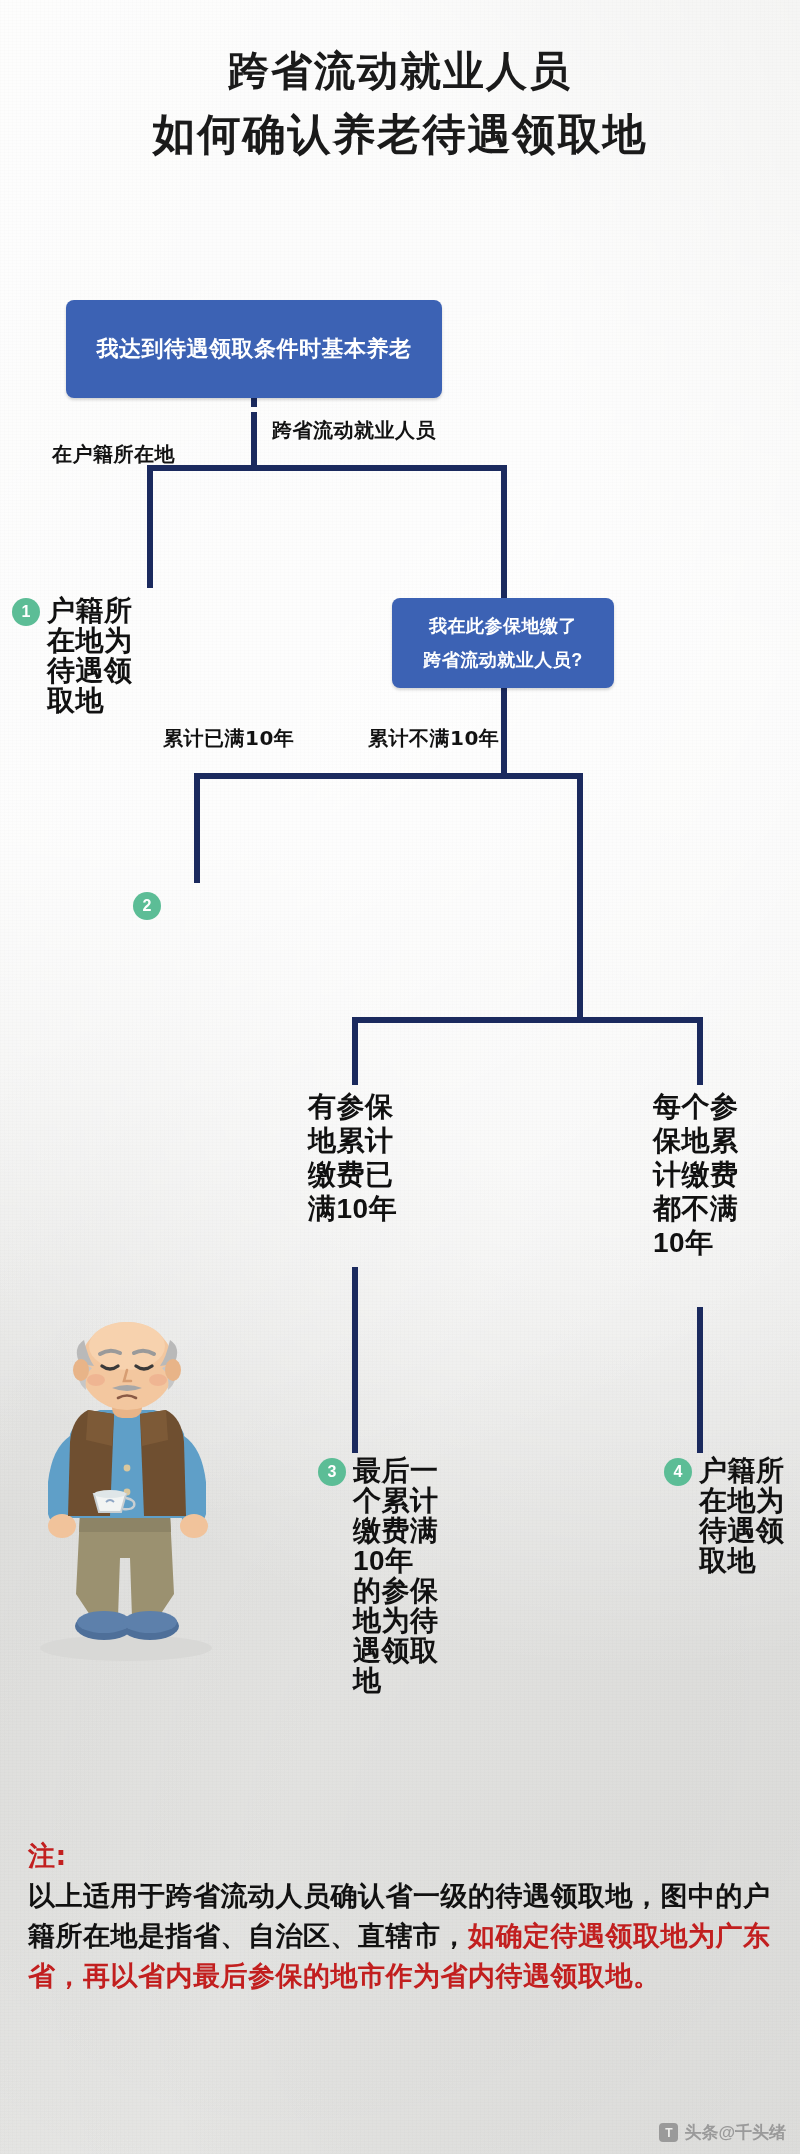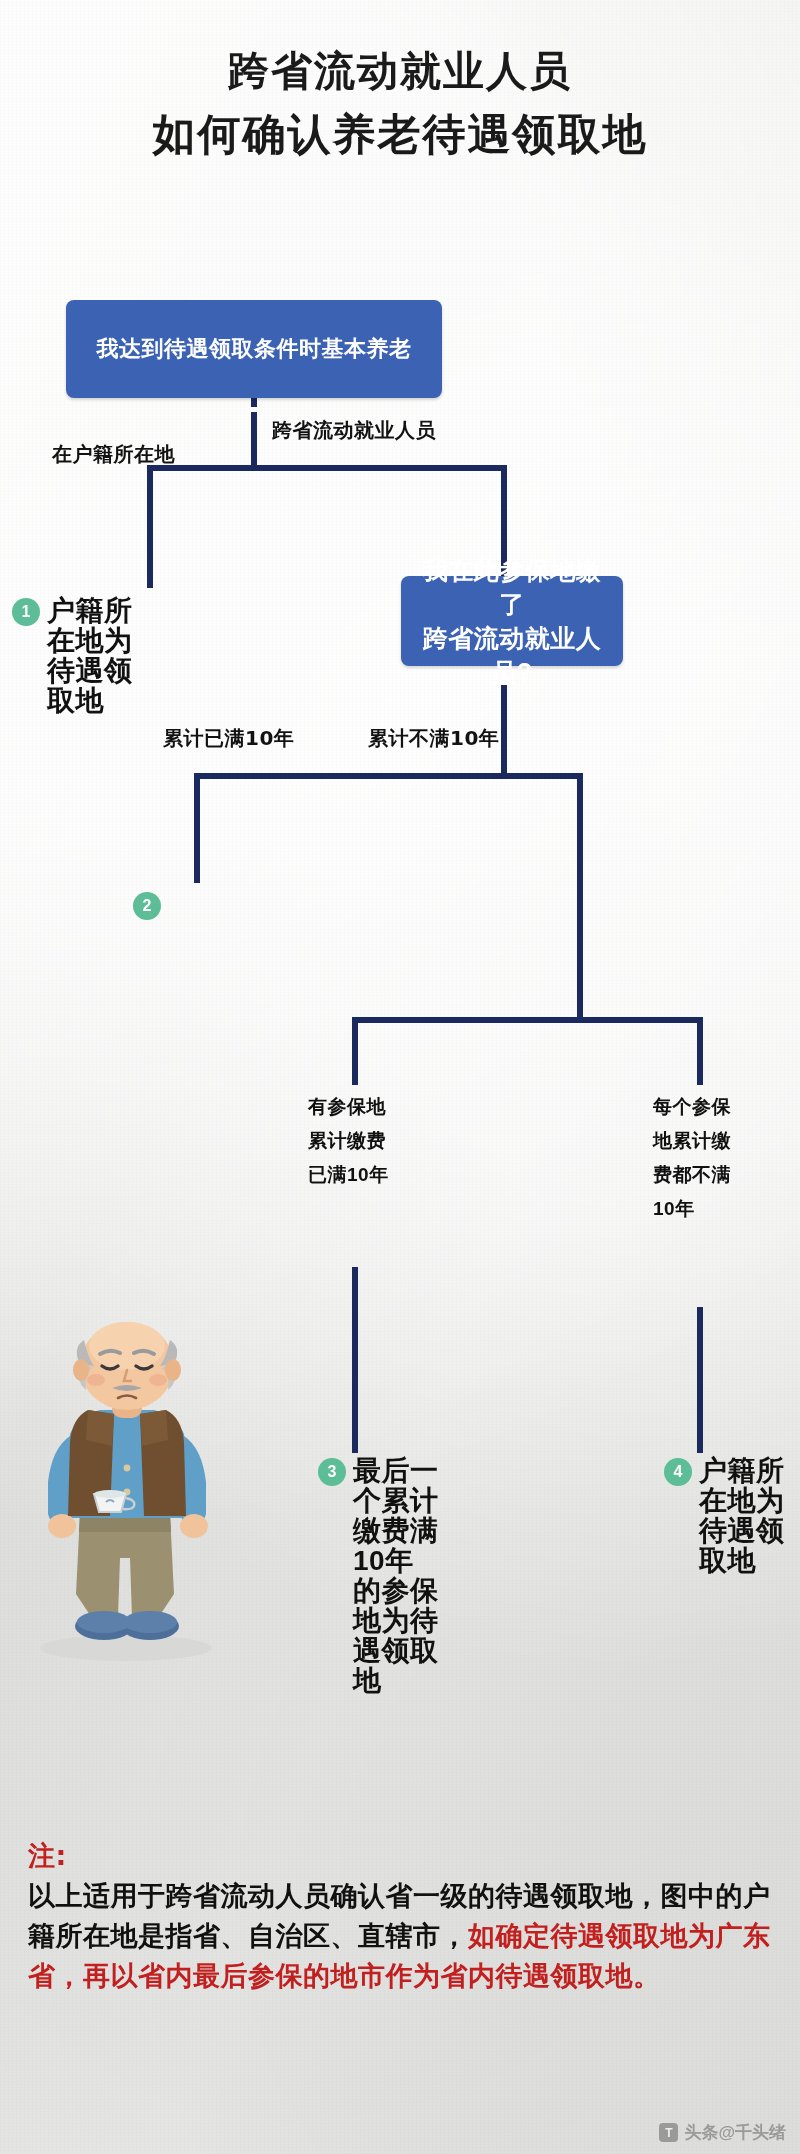--- a/index.html
+++ b/index.html
@@ -54,21 +54,21 @@
     font-weight: 700;
     text-align: center;
     box-shadow: 0 2px 3px rgba(0,0,0,.16);
     display: flex; align-items: center; justify-content: center;
     padding: 6px 10px;
     letter-spacing: .5px;
   }
   .qbox span { display: block; }
 
   #qbox1 { left: 66px; top: 300px; width: 376px; height: 98px; font-size: 22px; line-height: 34px; }
-  #qbox2 { left: 392px; top: 576px; width: 222px; height: 90px; font-size: 25px; line-height: 34px; margin-left: 9px; }
+  #qbox2 { left: 392px; top: 598px; width: 222px; height: 90px; font-size: 18px; line-height: 34px; }
 
   .edge-label {
     position: absolute;
     font-family: "DejaVu Sans", "Liberation Sans", sans-serif;
     color: #121212;
     font-size: 20px;
     font-weight: 600;
     white-space: nowrap;
     letter-spacing: .5px;
   }
@@ -92,21 +92,21 @@
     line-height: 30px;
     font-weight: 700;
     letter-spacing: .5px;
   }
   .narrow .rtext { width: 104px; }
   .narrow5 .rtext { width: 86px; }
 
   .colnote {
     position: absolute;
     color: #111111;
-    font-size: 19px;
+    font-size: 28px;
     line-height: 34px;
     font-weight: 600;
     width: 92px;
     letter-spacing: .5px;
   }
 
   
   #oldman { position: absolute; left: 8px; top: 1318px; width: 235px; height: 345px; }
 
   

